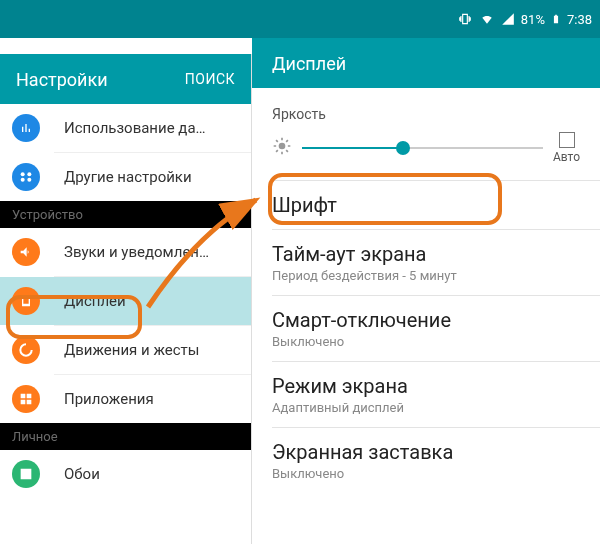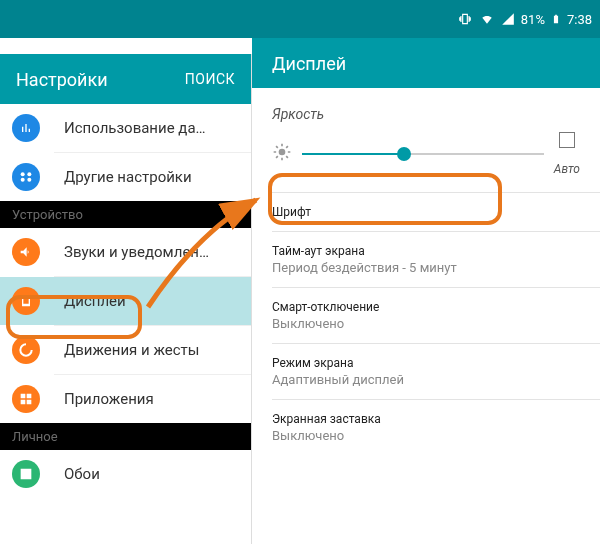--- a/index.html
+++ b/index.html
@@ -25,35 +25,35 @@
   .nav-item .icon { width: 28px; height: 28px; border-radius: 50%; display: flex; align-items: center; justify-content: center; flex: 0 0 28px; }
   .nav-item .icon svg { fill: #fff; }
   .nav-item .label { font-size: 15px; color: #333; white-space: nowrap; overflow: hidden; text-overflow: ellipsis; }
   .divider { height: 1px; background: #eee; margin-left: 54px; }
 
   
   .right { flex: 1; display: flex; flex-direction: column; }
   .right-header { height: 50px; background: #009aa6; color: #fff; display: flex; align-items: center; padding: 0 20px; font-size: 18px; }
 
   .content { padding: 10px 0 0 0; }
-  .brightness { padding: 8px 20px 16px 20px; font-style: italic; }
+  .brightness { padding: 8px 20px 16px 20px; }
   .brightness .lbl { font-size: 14px; color: #555; margin-bottom: 10px; }
   .bright-row { display: flex; align-items: center; gap: 10px; }
   .bright-row .sun { color: #999; flex: 0 0 auto; }
   .slider { flex: 1; height: 20px; position: relative; }
   .slider .track { position: absolute; top: 9px; left: 0; right: 0; height: 2px; background: #ccc; }
   .slider .fill { position: absolute; top: 9px; left: 0; width: 42%; height: 2px; background: #009aa6; }
   .slider .thumb { position: absolute; top: 3px; left: 42%; width: 14px; height: 14px; border-radius: 50%; background: #009aa6; transform: translateX(-50%); }
-  .auto { display: flex; flex-direction: column; align-items: center; gap: 14px; font-size: 12px; color: #555; }
+  .auto { display: flex; flex-direction: column; align-items: center; gap: 2px; font-size: 12px; color: #555; }
   .auto .box { width: 16px; height: 16px; border: 1.5px solid #777; }
 
   .hr { height: 1px; background: #e3e3e3; margin: 0 0 0 20px; }
 
   .setting { padding: 12px 20px; }
-  .setting .t { font-size: 12px; color: #222; }
+  .setting .t { font-size: 20px; color: #222; }
   .setting .s { font-size: 13px; color: #888; margin-top: 2px; }
 
   
   .hl { position: absolute; border: 4px solid #e8771c; border-radius: 14px; pointer-events: none; }
   .hl1 { left: 6px; top: 295px; width: 136px; height: 44px; }
   .hl2 { left: 268px; top: 173px; width: 234px; height: 52px; }
 
   
   .arrow { position: absolute; left: 138px; top: 192px; pointer-events: none; }
 </style>

